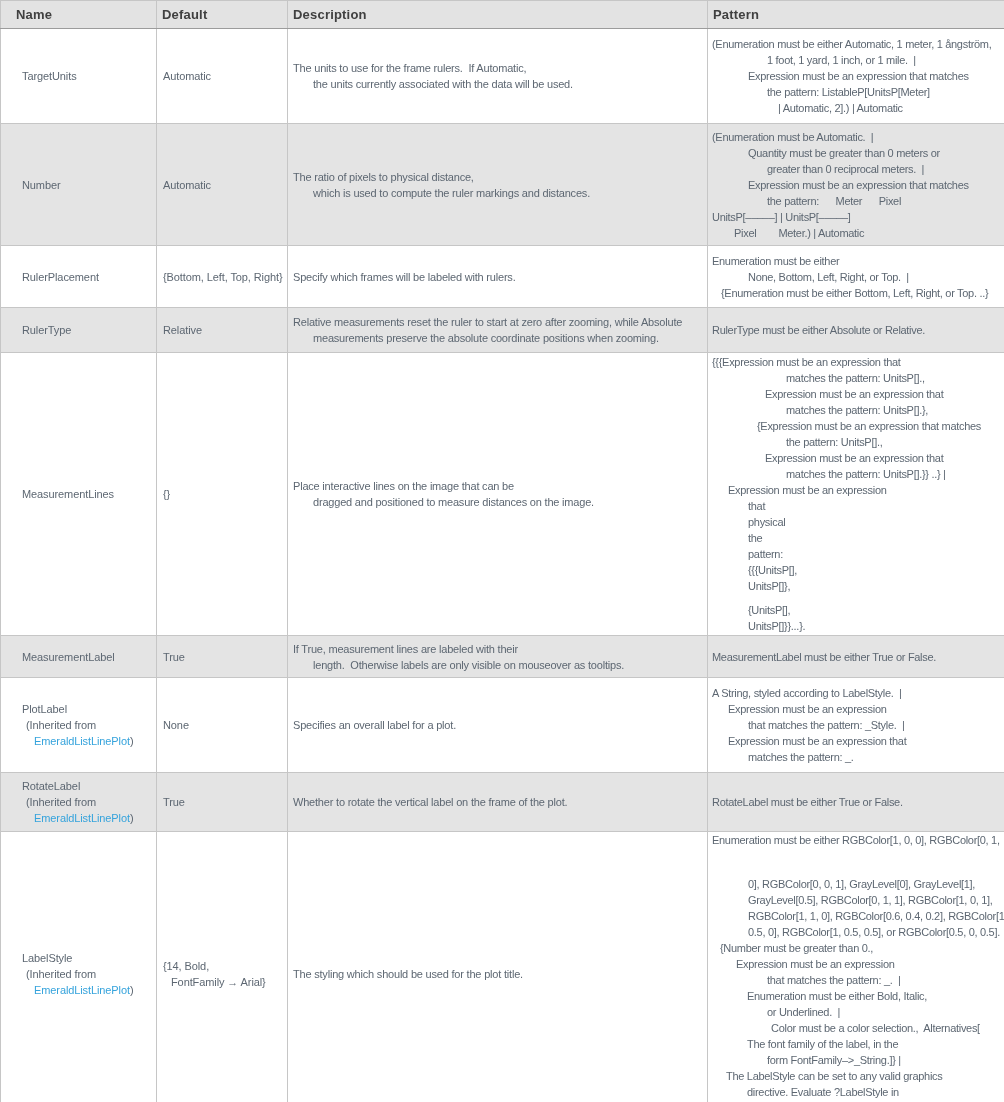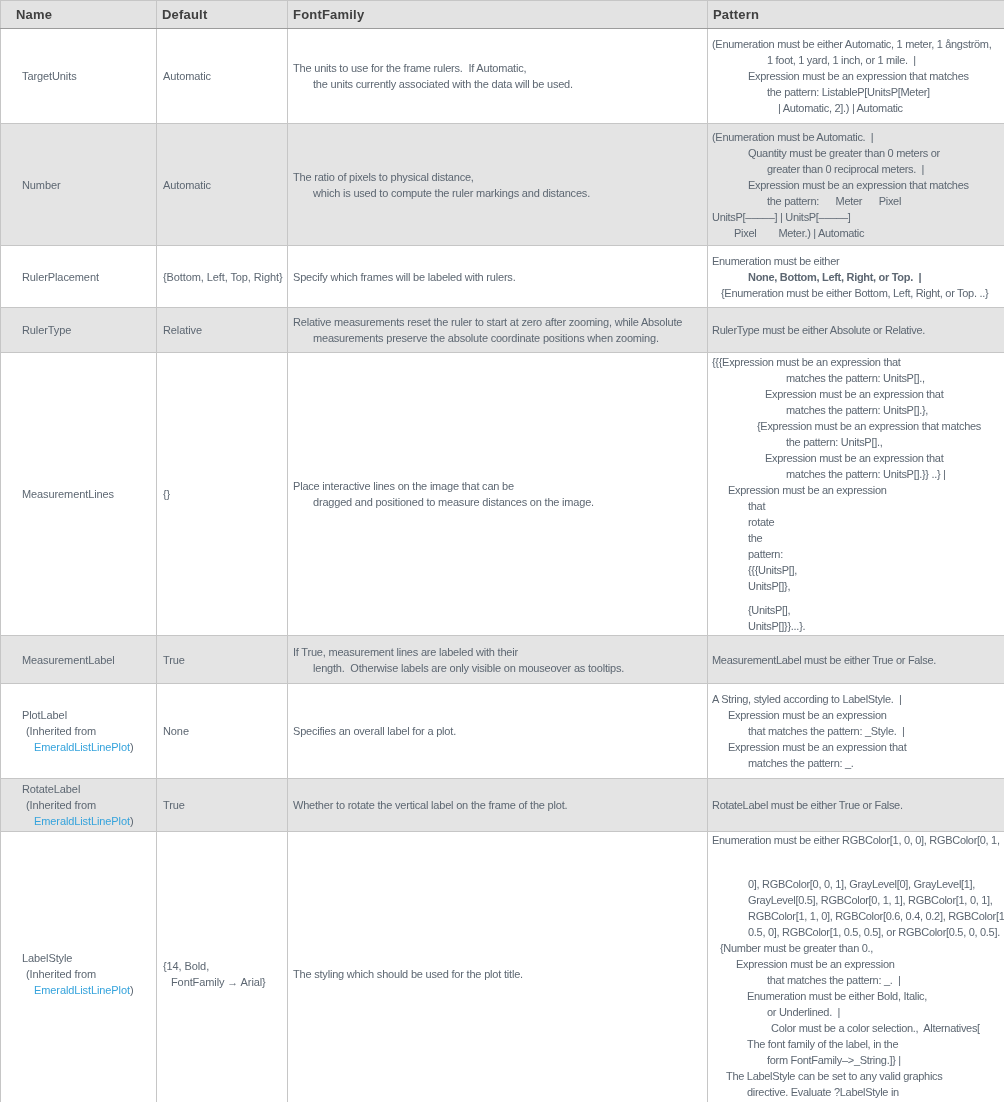--- a/index.html
+++ b/index.html
@@ -46,21 +46,21 @@
   <colgroup>
     <col style="width:156px">
     <col style="width:131px">
     <col style="width:420px">
     <col style="width:297px">
   </colgroup>
   <thead>
     <tr>
       <th class="c-name">Name</th>
       <th>Default</th>
-      <th>FontFamily</th>
+      <th>Description</th>
       <th>Pattern</th>
     </tr>
   </thead>
   <tbody>
       <tr style="height: 95px;">
         <td class="c-name">
           <div class="ln" style="padding-left: 21px;">TargetUnits</div>
         </td>
         <td class="c-default">
           <div class="ln" style="padding-left: 6px;">Automatic</div>
@@ -103,21 +103,21 @@
           <div class="ln" style="padding-left: 21px;">RulerPlacement</div>
         </td>
         <td class="c-default">
           <div class="ln" style="padding-left: 6px;">{Bottom, Left, Top, Right}</div>
         </td>
         <td class="c-desc">
           <div class="ln" style="padding-left: 5px;">Specify which frames will be labeled with rulers.</div>
         </td>
         <td class="c-pattern">
           <div class="ln" style="padding-left: 4px;">Enumeration must be either</div>
-          <div class="ln" style="padding-left: 40px; font-weight: bold;">None, Bottom, Left, Right, or Top.  |</div>
+          <div class="ln" style="padding-left: 40px;">None, Bottom, Left, Right, or Top.  |</div>
           <div class="ln" style="padding-left: 13px;">{Enumeration must be either Bottom, Left, Right, or Top. ..}</div>
         </td>
       </tr>
       <tr class="shaded" style="height: 45px;">
         <td class="c-name">
           <div class="ln" style="">RulerType</div>
         </td>
         <td class="c-default">
           <div class="ln" style="padding-left: 6px;">Relative</div>
         </td>
@@ -144,30 +144,30 @@
           <div class="ln" style="padding-left: 4px;">{{{Expression must be an expression that</div>
           <div class="ln" style="padding-left: 78px;">matches the pattern: UnitsP[].,</div>
           <div class="ln" style="padding-left: 57px;">Expression must be an expression that</div>
           <div class="ln" style="padding-left: 78px;">matches the pattern: UnitsP[].},</div>
           <div class="ln" style="padding-left: 49px;">{Expression must be an expression that matches</div>
           <div class="ln" style="padding-left: 78px;">the pattern: UnitsP[].,</div>
           <div class="ln" style="padding-left: 57px;">Expression must be an expression that</div>
           <div class="ln" style="padding-left: 78px;">matches the pattern: UnitsP[].}} ..} |</div>
           <div class="ln" style="padding-left: 20px;">Expression must be an expression</div>
           <div class="ln" style="padding-left: 40px;">that</div>
-          <div class="ln" style="padding-left: 40px;">rotate</div>
+          <div class="ln" style="padding-left: 40px;">physical</div>
           <div class="ln" style="padding-left: 40px;">the</div>
           <div class="ln" style="padding-left: 40px;">pattern:</div>
           <div class="ln" style="padding-left: 40px;">{{{UnitsP[],</div>
           <div class="ln" style="padding-left: 40px;">UnitsP[]},</div>
           <div class="ln" style="padding-left: 40px; margin-top: 8px;">{UnitsP[],</div>
           <div class="ln" style="padding-left: 40px;">UnitsP[]}}...}.</div>
         </td>
       </tr>
-      <tr class="shaded" style="height: 48px;">
+      <tr class="shaded" style="height: 42px;">
         <td class="c-name">
           <div class="ln" style="padding-left: 21px;">MeasurementLabel</div>
         </td>
         <td class="c-default">
           <div class="ln" style="padding-left: 6px;">True</div>
         </td>
         <td class="c-desc">
           <div class="ln" style="padding-left: 5px;">If True, measurement lines are labeled with their</div>
           <div class="ln" style="padding-left: 25px;">length.  Otherwise labels are only visible on mouseover as tooltips.</div>
         </td>
@@ -188,21 +188,21 @@
           <div class="ln" style="padding-left: 5px;">Specifies an overall label for a plot.</div>
         </td>
         <td class="c-pattern">
           <div class="ln" style="padding-left: 4px;">A String, styled according to LabelStyle.  |</div>
           <div class="ln" style="padding-left: 20px;">Expression must be an expression</div>
           <div class="ln" style="padding-left: 40px;">that matches the pattern: _Style.  |</div>
           <div class="ln" style="padding-left: 20px;">Expression must be an expression that</div>
           <div class="ln" style="padding-left: 40px;">matches the pattern: _.</div>
         </td>
       </tr>
-      <tr class="shaded" style="height: 53px;">
+      <tr class="shaded" style="height: 59px;">
         <td class="c-name">
           <div class="ln" style="padding-left: 21px;">RotateLabel</div>
           <div class="ln" style="padding-left: 25px;">(Inherited from</div>
           <div class="ln" style="padding-left: 33px;"><span class="link">EmeraldListLinePlot</span><span>)</span></div>
         </td>
         <td class="c-default">
           <div class="ln" style="padding-left: 6px;">True</div>
         </td>
         <td class="c-desc">
           <div class="ln" style="padding-left: 5px;">Whether to rotate the vertical label on the frame of the plot.</div>

